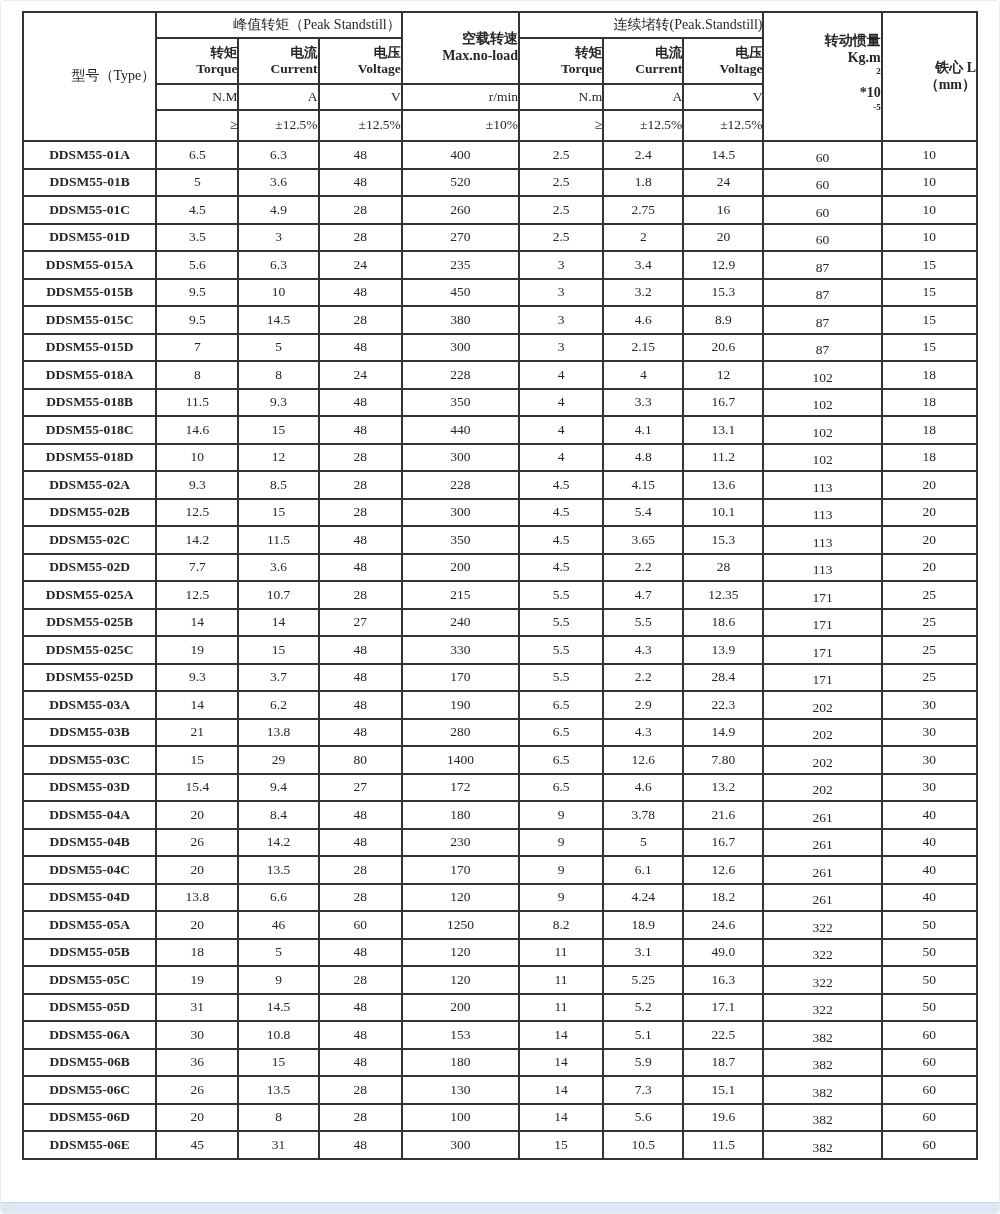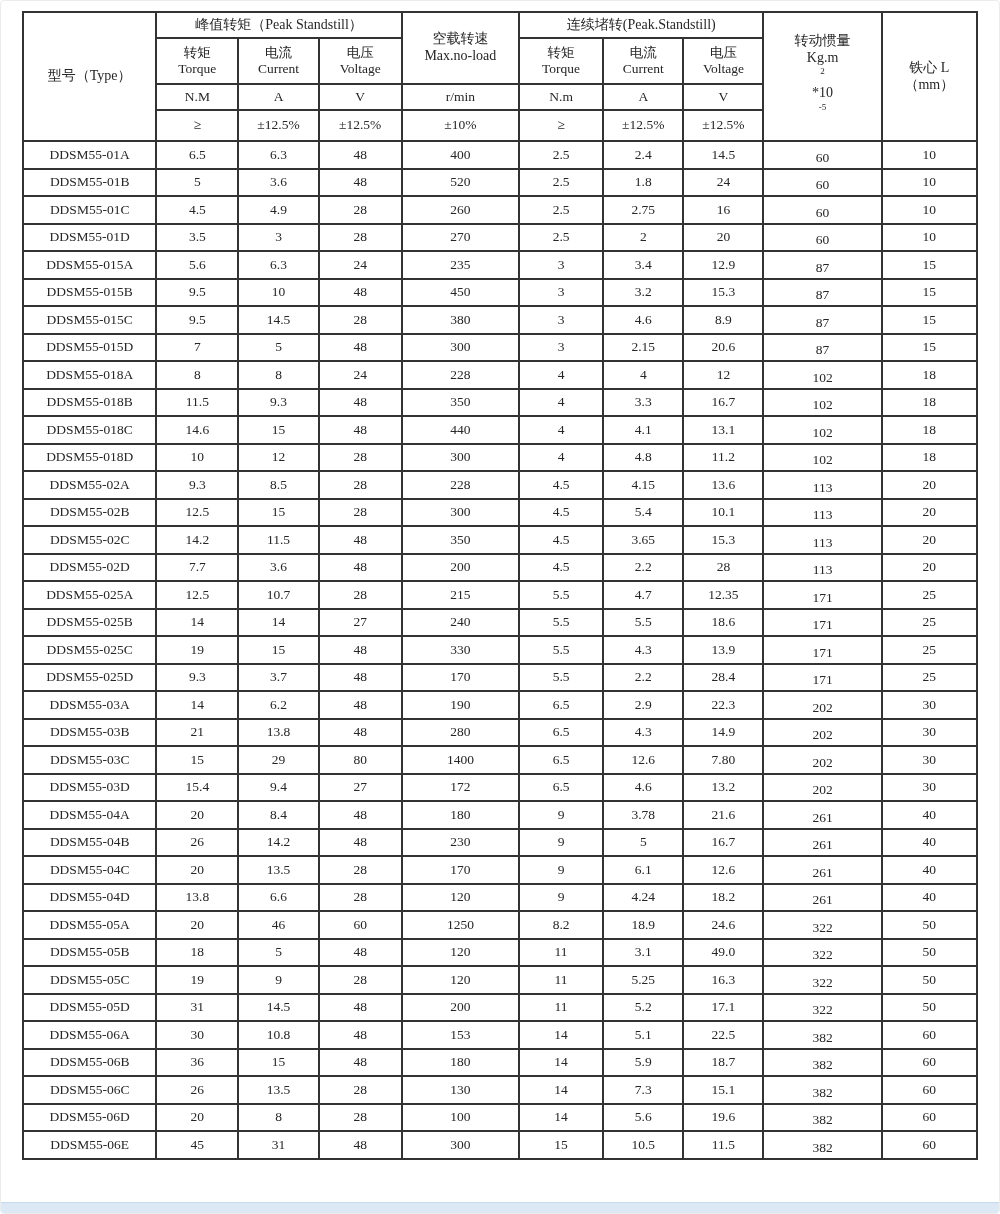--- a/index.html
+++ b/index.html
@@ -27,30 +27,30 @@
   table.spec th, table.spec td{
     border:2px solid #333333;
     padding:0;
     text-align:center;
     vertical-align:middle;
     font-size:13.5px;
     line-height:1.2;
     overflow:hidden;
     white-space:nowrap;
   }
-  table.spec th{font-weight:normal;}
+  table.spec th{font-weight:normal;text-align:right;}
   thead tr.group-row th{height:24px;font-size:14px;}
   thead tr.sub-row th{height:44px;}
   thead tr.unit-row th{height:24px;}
   thead tr.tol-row th{height:29px;}
-  .two-line span{display:block;}
+  .two-line span{display:block;font-weight:bold;}
   td.c-type{
     text-align:left;
     padding-left:12px;
-    font-weight:normal;
+    font-weight:bold;
     font-size:13.5px;
   }
   tbody td{height:25.5px;}
   td.c-inertia span, td.c-core span{position:relative;top:3px;display:inline-block;}
   .gte{font-size:14px;}
   sup{font-size:9px;}
 </style>
 </head>
 <body>
 

